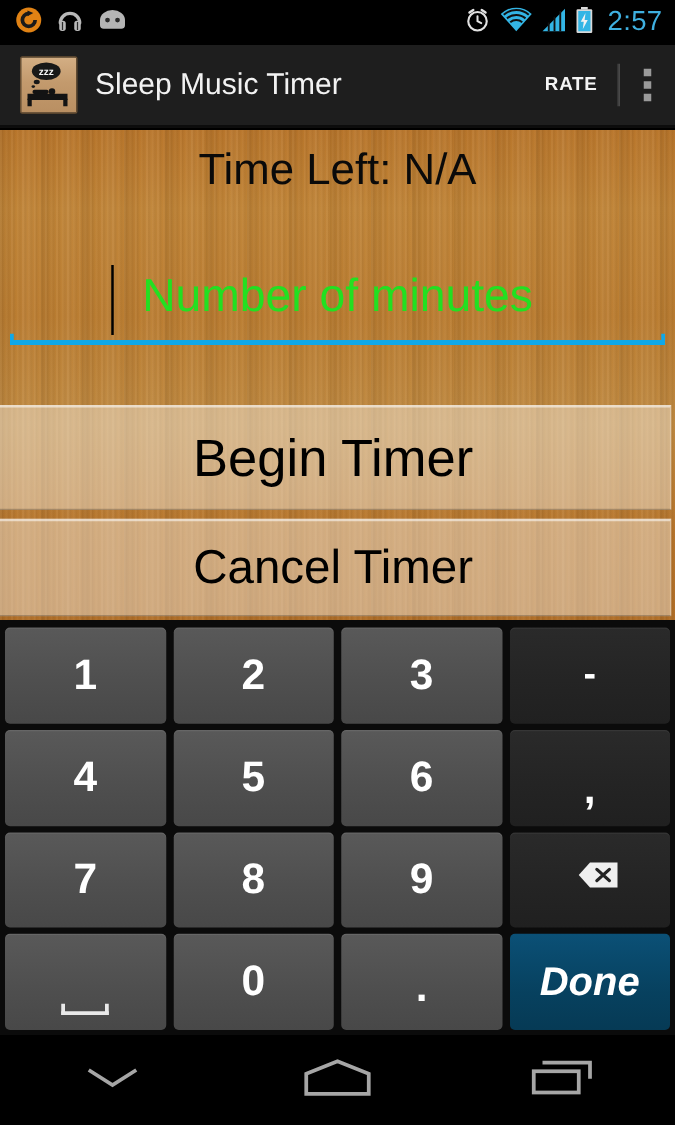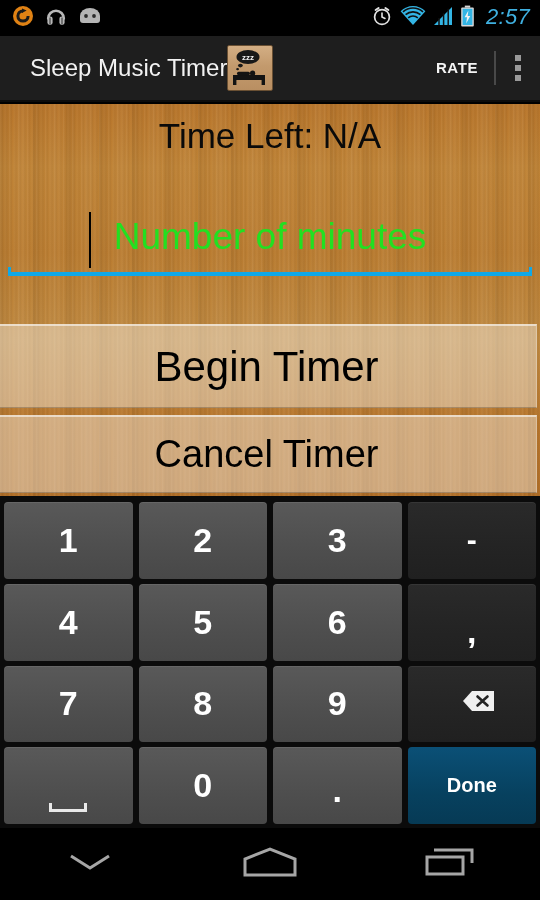--- a/index.html
+++ b/index.html
@@ -36,21 +36,20 @@
   .status-left {
     display: flex;
     align-items: center;
     gap: 11px;
   }
   .status-right {
     margin-left: auto;
     display: flex;
     align-items: center;
     gap: 7px;
-    font-style: italic;
   }
   .status-clock {
     color: #3fb0e0;
     font-size: 22px;
     letter-spacing: 0.3px;
     padding-left: 4px;
     padding-bottom: 2px;
   }
   .sb-icon { display: block; }
 
@@ -249,21 +248,22 @@
   .key.num {
     background: linear-gradient(180deg,#595959 0%, #4f4f4f 55%, #484848 100%);
     box-shadow: inset 0 1px 0 rgba(255,255,255,0.08);
   }
   .key.fn {
     background: linear-gradient(180deg,#2a2a2a 0%, #242424 55%, #202020 100%);
     box-shadow: inset 0 1px 0 rgba(255,255,255,0.06);
   }
   .key.done {
     background: linear-gradient(180deg,#0b5076 0%, #07415f 60%, #063a55 100%);
-    font-size: 20px;
+    font-size: 32px;
+    font-style: italic;
   }
   .key.dot { align-items: flex-end; padding-bottom: 14px; font-size: 34px; }
   .key.comma { align-items: flex-end; padding-bottom: 10px; }
   .key.minus { font-size: 30px; }
   .key.space { align-items: flex-end; padding-bottom: 12px; }
   .space-glyph {
     display: block;
     width: 38px; height: 9px;
     border: 3px solid #e9e9e9;
     border-top: 0;
@@ -352,34 +352,34 @@
           <rect x="1.2" y="2.4" width="12.6" height="19" rx="1" fill="#d8d8d8"></rect>
           <rect x="2.6" y="3.8" width="9.8" height="16.2" fill="#33b5e5"></rect>
           <path d="M8.4 5.4 L4.6 12.3 L7.0 12.3 L6.2 18.4 L10.2 11.0 L7.7 11.0 Z" fill="#f2f2f2"></path>
         </svg>
       </span>
       <span class="status-clock">2:57</span>
     </div>
   </div>
 
   <div id="action-bar">
-    <div id="app-title">Sleep Music Timer</div>
     <div id="app-icon">
       <svg width="42" height="42" viewBox="0 0 42 42">
         <ellipse cx="20" cy="11" rx="11.5" ry="7" fill="#181818"></ellipse>
         <ellipse cx="12.4" cy="19.6" rx="2.4" ry="1.8" fill="#181818"></ellipse>
         <ellipse cx="9.6" cy="23.2" rx="1.4" ry="1.1" fill="#181818"></ellipse>
         <text x="20" y="14.4" font-family="'Liberation Sans',sans-serif" font-size="8" font-weight="bold" fill="#f4f4f4" text-anchor="middle">zzz</text>
         <rect x="5" y="29" width="32" height="5" fill="#131313"></rect>
         <rect x="5" y="33" width="3.4" height="6" fill="#131313"></rect>
         <rect x="33.6" y="33" width="3.4" height="6" fill="#131313"></rect>
         <rect x="9" y="25.8" width="13" height="3.4" rx="1.6" fill="#131313"></rect>
         <circle cx="24.6" cy="27.2" r="2.6" fill="#131313"></circle>
       </svg>
     </div>
+    <div id="app-title">Sleep Music Timer</div>
     <div id="ab-spacer"></div>
     <div class="ab-action">RATE</div>
     <div class="ab-divider"></div>
     <div class="ab-divider"></div>
     <div id="overflow-menu">
       <i></i>
       <i></i>
       <i></i>
     </div>
   </div>

